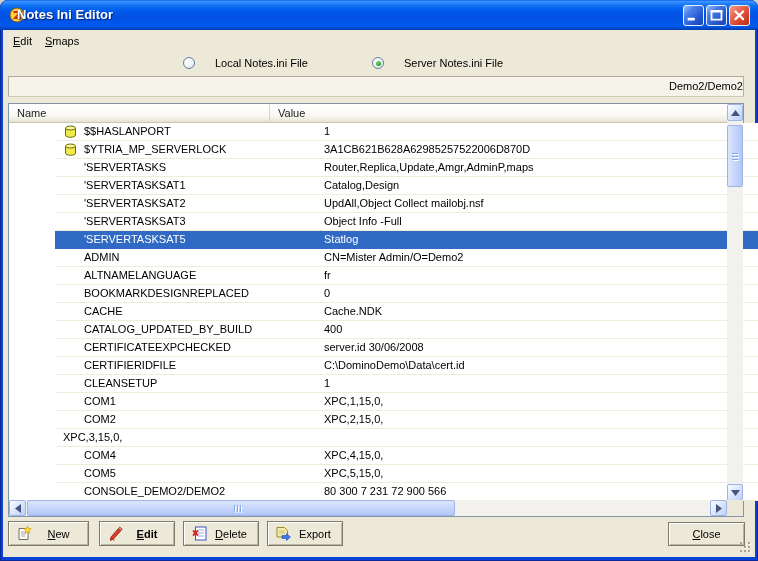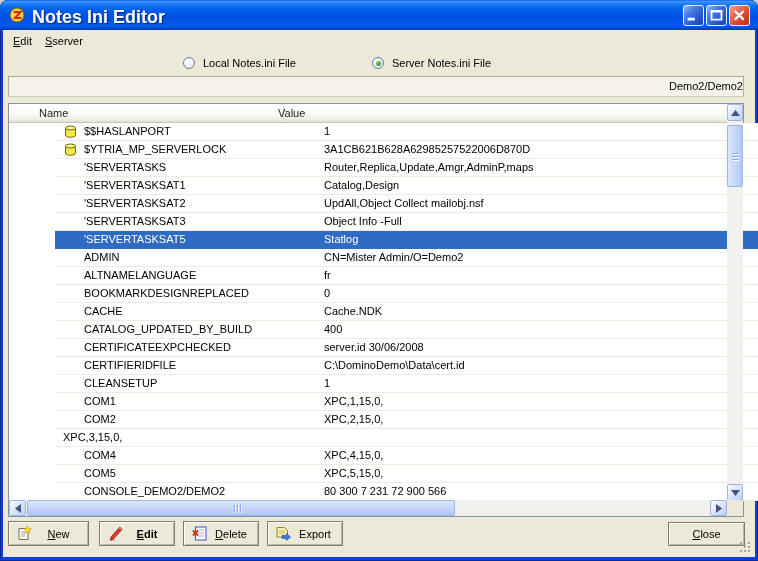--- a/index.html
+++ b/index.html
@@ -6,56 +6,56 @@
   .window{position:relative;width:758px;height:561px;background:#0a42d6;
     font-family:"Liberation Sans",sans-serif;font-size:11px;color:#000;
     border-radius:8px 8px 0 0;overflow:hidden;box-shadow:inset 0 0 0 1px #0a2a9a;}
   .body-bg{position:absolute;left:3px;right:3px;top:30px;bottom:4px;background:#ece9d8;}
 
   
   .titlebar{position:absolute;left:0;top:0;width:100%;height:30px;border-radius:7px 7px 0 0;
     background:linear-gradient(180deg,#0f63e8 0%,#3c92ff 5%,#2a85fb 10%,#1173f2 18%,
       #0262ee 30%,#0154e8 45%,#0151e2 62%,#0156ea 76%,#015bef 86%,#0148c8 95%,#0238a8 100%);}
   .app-icon{position:absolute;left:9px;top:7px;width:16px;height:16px;}
-  .title{position:absolute;left:32px;top:7px;color:#fff;font-weight:bold;font-size:18px;
+  .title{position:absolute;left:17px;top:7px;color:#fff;font-weight:bold;font-size:13px;
     text-shadow:1px 1px 1px #08246b;white-space:nowrap;}
   .winbtn{position:absolute;top:5px;width:21px;height:21px;border-radius:3px;
     border:1px solid #e8f0fd;box-sizing:border-box;cursor:default;}
   .winbtn svg{display:block;width:100%;height:100%;}
   .wb-blue{background:linear-gradient(135deg,#9cbcf8 0%,#4a7fe8 30%,#2257cf 70%,#1a46b4 100%);}
   .wb-min{left:683px;} .wb-max{left:706px;}
   .wb-close{left:729px;background:linear-gradient(135deg,#f3a189 0%,#e87059 30%,#d8442a 65%,#b5331a 100%);}
 
   
   .menu-item{position:absolute;top:34px;height:16px;line-height:15px;padding:0 3px;}
   .mi-edit{left:10px;} .mi-search{left:42px;}
   u{text-decoration:underline;}
 
   
-  .radio{position:absolute;top:56px;display:flex;align-items:center;gap:8px;height:14px;}
+  .radio{position:absolute;top:56px;display:flex;align-items:center;gap:20px;height:14px;}
   .radio-local{left:183px;} .radio-server{left:372px;}
   .rb{position:relative;width:12px;height:12px;border-radius:50%;border:1px solid #64809c;
     background:radial-gradient(circle at 35% 30%,#ffffff,#eef2f5 55%,#d3dbe1 100%);
     box-sizing:border-box;display:inline-block;flex:0 0 auto;}
   .rb.checked::after{content:"";position:absolute;left:2.5px;top:2.5px;width:5px;height:5px;
     border-radius:50%;background:radial-gradient(circle at 35% 30%,#7cd66f,#37a832 60%,#1d7a1a);}
 
   
   .server-strip{position:absolute;left:8px;top:76px;width:736px;height:21px;box-sizing:border-box;
     background:#f6f4ea;border:1px solid #b0ad9e;border-bottom-color:#cfccbd;
     line-height:19px;padding-left:5px;text-align:right;}
 
   
   .listview{position:absolute;left:8px;top:103px;width:736px;height:414px;box-sizing:border-box;
     background:#fff;border:1px solid #8296a8;}
   .lv-header{position:absolute;left:0;top:0;width:718px;height:19px;box-sizing:border-box;
     background:linear-gradient(180deg,#ffffff 0%,#fbfaf6 55%,#f1f0e7 82%,#e3e1d2 100%);
     border-bottom:1px solid #c9c6b8;}
   .hcell{position:absolute;top:0;height:18px;line-height:18px;box-sizing:border-box;color:#1b1b1b;}
-  .hc-name{left:14px;width:261px;padding-left:16px;border-right:1px solid #d8d5c7;}
+  .hc-name{left:0;width:261px;padding-left:8px;border-right:1px solid #d8d5c7;}
   .hc-value{left:261px;right:0;padding-left:8px;}
 
   .lv-rows{position:absolute;left:0;top:19px;width:718px;height:378px;overflow:hidden;margin-left:46px;}
   .row{position:relative;height:18px;box-sizing:border-box;border-bottom:1px solid #efecdd;
     display:flex;background:#fff;}
   .cell-name{position:relative;width:261px;padding-left:29px;box-sizing:border-box;
     line-height:16px;white-space:nowrap;overflow:hidden;flex:0 0 auto;}
   .cell-value{flex:1;padding-left:8px;line-height:16px;white-space:nowrap;overflow:hidden;}
   .db-icon{position:absolute;left:8px;top:2px;width:15px;height:13px;display:none;}
   .row.has-icon .db-icon{display:block;}
@@ -130,21 +130,21 @@
         </svg>
     </span>
     <span class="winbtn wb-close">
       <svg viewBox="0 0 21 21">
           <path d="M6 6 L14.5 14.5 M14.5 6 L6 14.5" stroke="#fff" stroke-width="2.4" stroke-linecap="round"></path>
         </svg>
     </span>
   </div>
 
   <span class="menu-item mi-edit"><u>E</u><span>dit</span></span>
-  <span class="menu-item mi-search"><u>S</u><span>server</span></span>
+  <span class="menu-item mi-search"><u>S</u><span>maps</span></span>
 
   <label class="radio radio-local">
     <span class="rb"></span>
     <span>Local Notes.ini File</span>
   </label>
   <label class="radio radio-server">
     <span class="rb checked"></span>
     <span>Server Notes.ini File</span>
   </label>
 

